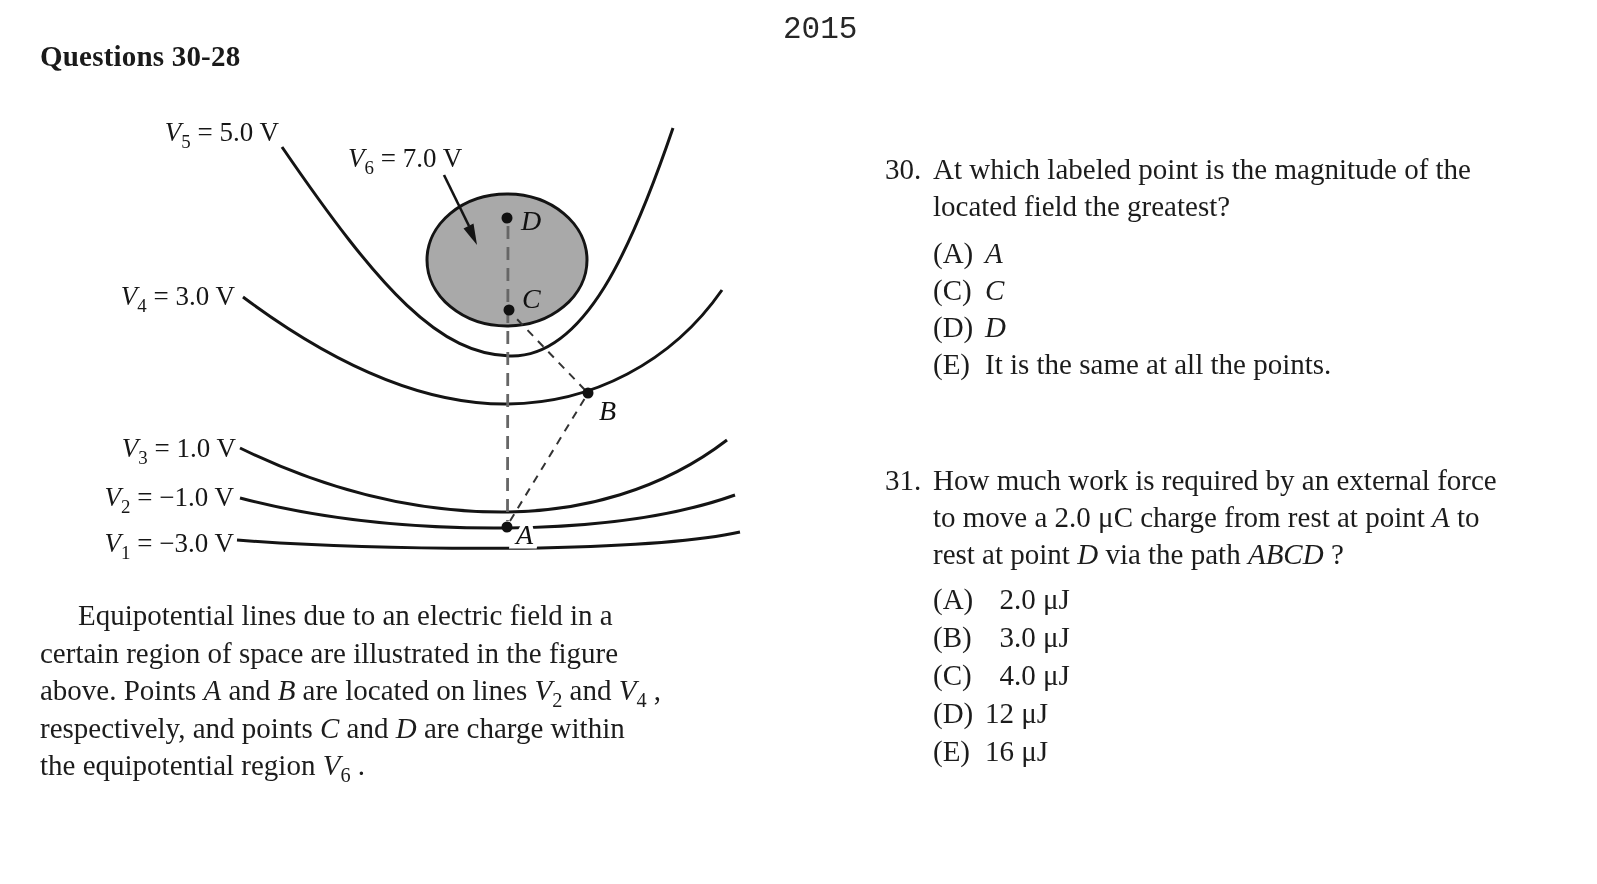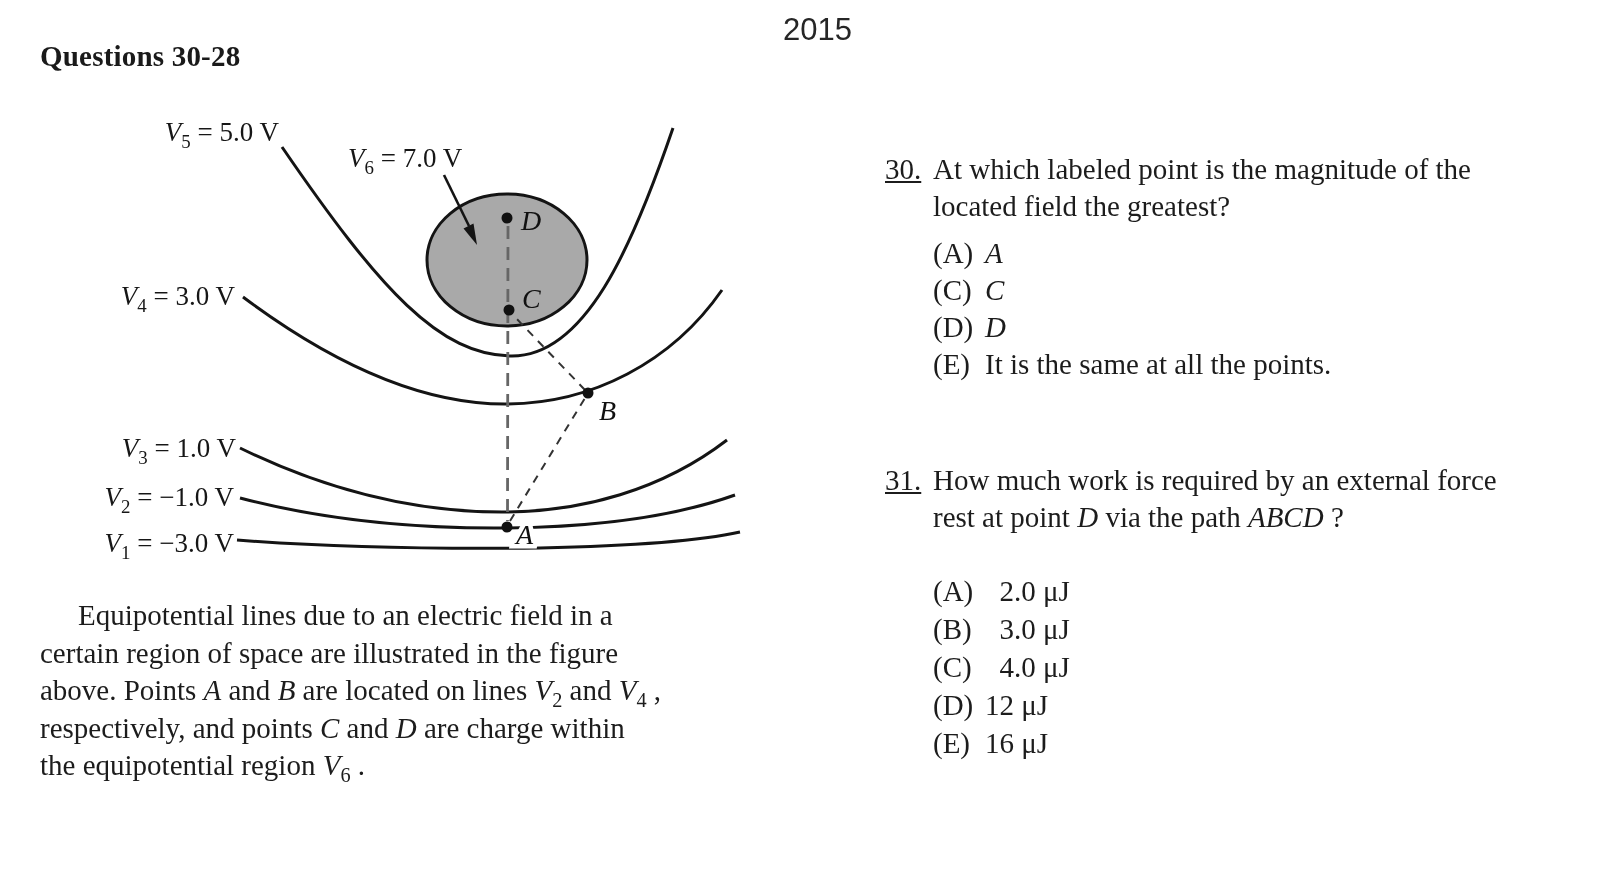--- a/index.html
+++ b/index.html
@@ -3,41 +3,41 @@
 <meta charset="utf-8">
 <style>
   * { margin:0; padding:0; box-sizing:border-box; }
   html,body { background:#ffffff; }
   .page {
     position:relative; width:1597px; height:884px; background:#fff;
     font-family:"Liberation Serif", serif; color:#1a1a1a; overflow:hidden;
   }
   .year {
     position:absolute; left:783px; top:12px;
-    font-family:Liberation Sans, sans-serif; font-size:31px; color:#262626;
+    font-family:Liberation Mono, monospace; font-size:31px; color:#262626;
   }
   .heading {
     position:absolute; left:40px; top:40px;
     font-size:29px; font-weight:bold; letter-spacing:0.2px;
   }
   svg.figure { position:absolute; left:0; top:0; }
   .flabel { font-size:27px; fill:#161616; font-family:"Liberation Serif", serif; }
   .plabel { font-size:28px; font-style:italic; fill:#111; font-family:"Liberation Serif", serif; }
   .halo { paint-order:stroke; stroke:#ffffff; stroke-width:9px; }
   .caption {
     position:absolute; left:40px; top:597px; width:730px;
     font-size:29px; line-height:37.5px; color:#1c1c1c;
   }
   .cap-line.indent { text-indent:38px; }
   .question { position:absolute; display:flex; font-size:29px; line-height:37px; color:#1c1c1c; }
   .q30 { left:885px; top:151px; }
   .q31 { left:885px; top:462px; }
-  .qnum { width:48px; flex:0 0 48px;text-decoration:underline; }
+  .qnum { width:48px; flex:0 0 48px; }
   .opts.opts30 { margin-top:10px; }
-  .opts.opts31 { margin-top:36px; line-height:38px; }
+  .opts.opts31 { margin-top:7px; line-height:38px; }
   .optlabel { display:inline-block; min-width:52px; }
   .optval { white-space:pre; }
   .it { font-style:italic; }
   .sub { vertical-align:sub; font-size:70%; line-height:0; }
 </style>
 </head>
 <body>
 
 <div class="page">
 
@@ -98,20 +98,21 @@
         <div class="opt"><span class="optlabel">(D)</span><span class="optval"><span class="it">D</span></span></div>
         <div class="opt"><span class="optlabel">(E)</span><span class="optval"><span>It is the same at all the points.</span></span></div>
       </div>
     </div>
   </div>
 
   <div class="question q31">
     <div class="qnum">31.</div>
     <div class="qbody">
       <div class="qline"><span>How much work is required by an external force</span></div>
+      <div class="qline"><span>to move a 2.0 μC charge from rest at point </span><span class="it">A</span><span> to</span></div>
       <div class="qline"><span>rest at point </span><span class="it">D</span><span> via the path </span><span class="it">ABCD</span><span> ?</span></div>
       <div class="opts opts31">
         <div class="opt"><span class="optlabel">(A)</span><span class="optval"><span>  2.0 μJ</span></span></div>
         <div class="opt"><span class="optlabel">(B)</span><span class="optval"><span>  3.0 μJ</span></span></div>
         <div class="opt"><span class="optlabel">(C)</span><span class="optval"><span>  4.0 μJ</span></span></div>
         <div class="opt"><span class="optlabel">(D)</span><span class="optval"><span>12 μJ</span></span></div>
         <div class="opt"><span class="optlabel">(E)</span><span class="optval"><span>16 μJ</span></span></div>
       </div>
     </div>
   </div>

